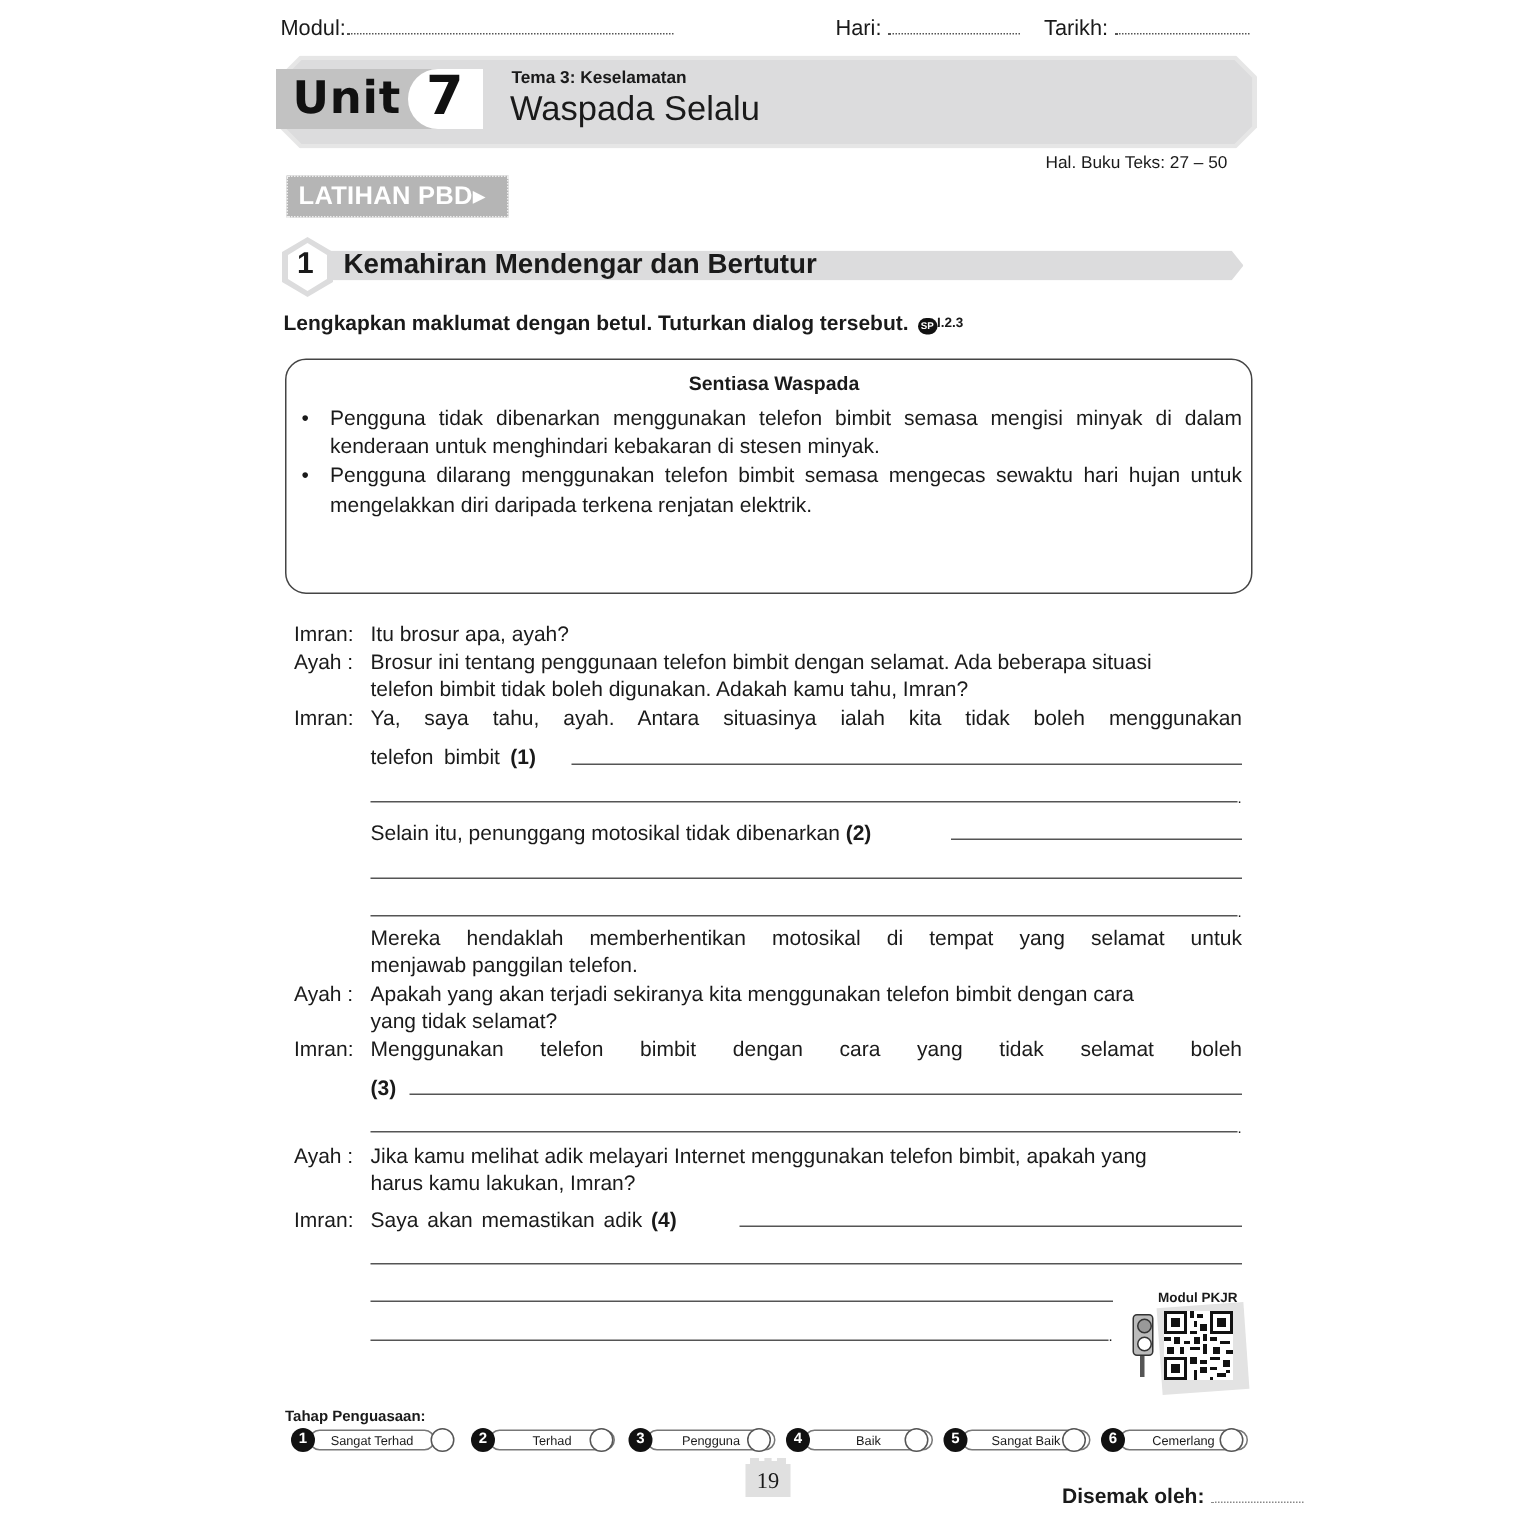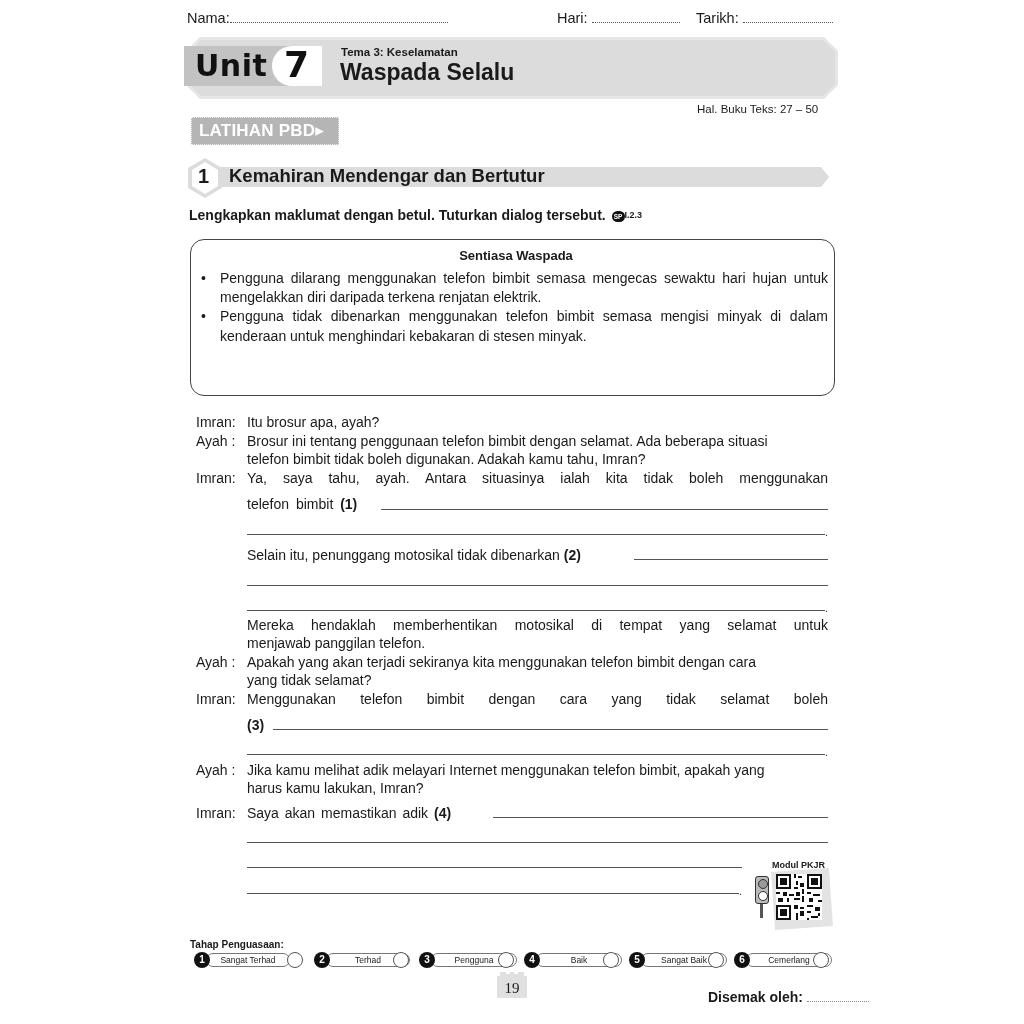--- a/index.html
+++ b/index.html
@@ -14,21 +14,21 @@
   
   .banner-outer { left: 186px; top: 37px; width: 652px; height: 62px; background: #e6e6e6;
      clip-path: polygon(14px 0, calc(100% - 14px) 0, 100% 14px, 100% calc(100% - 14px), calc(100% - 14px) 100%, 14px 100%, 0 calc(100% - 14px), 0 14px); }
   .banner-inner { left: 189px; top: 40px; width: 646px; height: 56px; background: #dcdcdd;
      clip-path: polygon(12px 0, calc(100% - 12px) 0, 100% 12px, 100% calc(100% - 12px), calc(100% - 12px) 100%, 12px 100%, 0 calc(100% - 12px), 0 12px); }
   .unit-box { left: 184px; top: 46px; width: 138px; height: 40px; background: #c2c2c2; }
   .unit-word { left: 195px; top: 48px; font-size: 30px; font-weight: bold; font-family: "DejaVu Sans", sans-serif; color: #111; letter-spacing: 0.5px; }
   .unit-num-box { left: 272px; top: 46px; width: 50px; height: 40px; background: #fff; border-radius: 20px 0 0 20px; }
   .unit-num { left: 284px; top: 44px; font-size: 36px; font-weight: bold; font-family: "DejaVu Sans", sans-serif; color: #111; }
   .tema { left: 341px; top: 46px; font-size: 11.5px; font-weight: bold; }
-  .unit-title { left: 340px; top: 59px; font-size: 23px; font-weight: bold; }
+  .unit-title { left: 340px; top: 59px; font-size: 23px; font-weight: normal; }
 
   .hal { left: 697px; top: 103px; font-size: 11.5px; }
 
   .latihan { left: 191px; top: 117px; width: 148px; height: 28px; background: #b5b5b5; border: 1px dotted #eee; box-sizing: border-box;
      color: #fff; font-size: 17px; font-weight: bold; line-height: 26px; padding-left: 7px; letter-spacing: 0.2px; }
   .latihan .bold { font-weight: 900; }
 
   
   .sec-bar { left: 205px; top: 167px; width: 624px; height: 20px; background: #dcdcdd;
      clip-path: polygon(0 0, calc(100% - 8px) 0, 100% 50%, calc(100% - 8px) 100%, 0 100%); }
@@ -77,21 +77,21 @@
   .page-num { left: 497px; top: 976px; width: 30px; height: 22px; background: #e0e0e0; font-family: "Liberation Serif", serif;
      font-size: 15px; text-align: center; line-height: 24px; }
   .page-num-top { left: 500px; top: 972px; width: 24px; height: 5px; background: #e0e0e0;
      clip-path: polygon(0 100%, 0 0, 25% 0, 25% 40%, 40% 40%, 40% 0, 60% 0, 60% 40%, 75% 40%, 75% 0, 100% 0, 100% 100%); }
   .disemak { left: 708px; top: 989px; font-size: 14px; font-weight: bold; }
 </style>
 </head>
 <body>
 
 <div class="abs field-label" style="left:187px;top:8px;">
-  <span>Nama:</span><span class="dots" style="width:218px;"></span>
+  <span>Modul:</span><span class="dots" style="width:218px;"></span>
 </div>
 <div class="abs field-label" style="left:557px;top:8px;">
   <span>Hari:</span> <span class="dots" style="width:88px;"></span>
 </div>
 <div class="abs field-label" style="left:696px;top:8px;">
   <span>Tarikh:</span> <span class="dots" style="width:90px;"></span>
 </div>
 
 <div class="abs banner-outer"></div>
 <div class="abs banner-inner"></div>
@@ -116,22 +116,22 @@
 <div class="abs sec-title">Kemahiran Mendengar dan Bertutur</div>
 
 <div class="abs instr">
   <span>Lengkapkan maklumat dengan betul. Tuturkan dialog tersebut.</span>
   <span class="sp-badge">SP</span><span class="sp-code">I.2.3</span>
 </div>
 
 <div class="abs info-box"></div>
 <div class="abs info-title">Sentiasa Waspada</div>
 <ul class="abs bullets">
+  <li>Pengguna tidak dibenarkan menggunakan telefon bimbit semasa mengisi minyak di dalam kenderaan untuk menghindari kebakaran di stesen minyak.</li>
   <li>Pengguna dilarang menggunakan telefon bimbit semasa mengecas sewaktu hari hujan untuk mengelakkan diri daripada terkena renjatan elektrik.</li>
-  <li>Pengguna tidak dibenarkan menggunakan telefon bimbit semasa mengisi minyak di dalam kenderaan untuk menghindari kebakaran di stesen minyak.</li>
 </ul>
 
 <div class="abs speaker" style="left:196px;top:413px;">Imran:</div>
 <div class="abs line-text" style="left:247px;top:413px;">Itu brosur apa, ayah?</div>
 
 <div class="abs speaker" style="left:196px;top:432px;">Ayah :</div>
 <div class="abs line-text" style="left:247px;top:432px;width:580px;">Brosur ini tentang penggunaan telefon bimbit dengan selamat. Ada beberapa situasi</div>
 <div class="abs line-text" style="left:247px;top:450px;">telefon bimbit tidak boleh digunakan. Adakah kamu tahu, Imran?</div>
 
 <div class="abs speaker" style="left:196px;top:469px;">Imran:</div>

